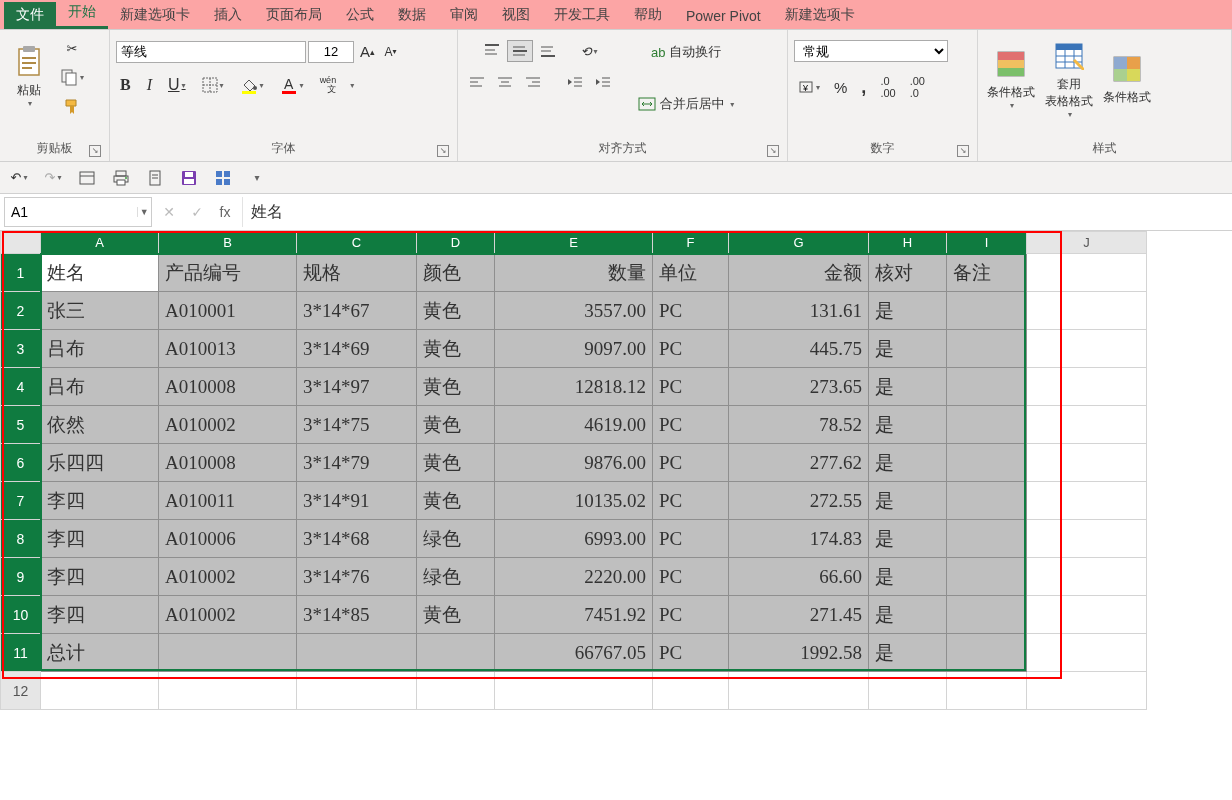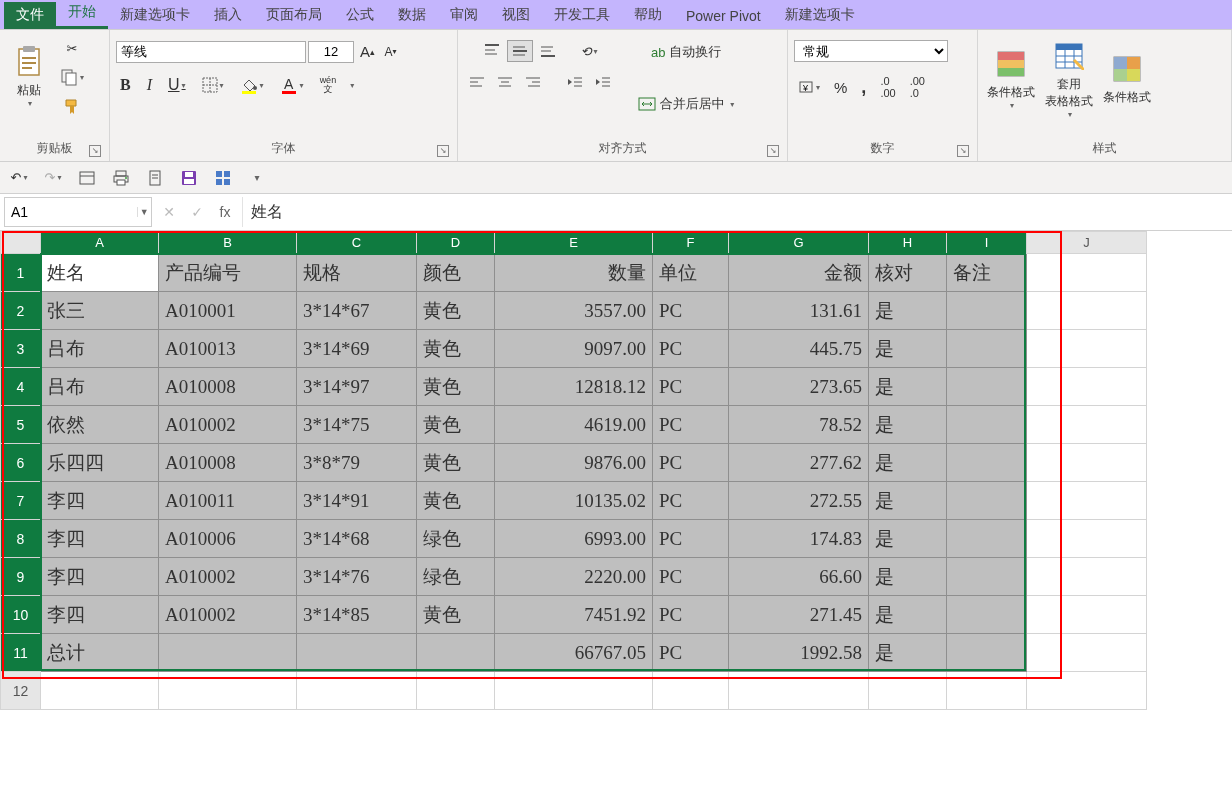--- a/index.html
+++ b/index.html
@@ -1,19 +1,19 @@
 <!DOCTYPE html>
 <html><head>
 <meta charset="utf-8">
 <style>
 * { box-sizing: border-box; margin: 0; padding: 0; font-family: "Microsoft YaHei", "SimSun", sans-serif; }
 body { background: #fff; font-size: 13px; color: #333; overflow: hidden; width: 1232px; height: 800px; }
 
 
-.tabbar { display:flex; align-items:flex-end; height:30px; background:#c4b5fd; padding:0 4px; border-bottom:1px solid #d0d0d0;}
+.tabbar { display:flex; align-items:flex-end; height:30px; background:#fca5a5; padding:0 4px; border-bottom:1px solid #d0d0d0;}
 .tabbar .tab{ padding:4px 12px 5px; font-size:14px; color:#444; cursor:pointer;}
 .tabbar .tab.first{color:#fff;background:#217346;}
 .tabbar .tab.active{color:#217346;font-weight:normal;border-bottom:3px solid #217346;}
 
 
 .ribbon{display:flex;height:132px;background:#f3f2f1;border-bottom:1px solid #d0d0d0;}
 .group{display:flex;flex-direction:column;border-right:1px solid #d6d6d6;padding:4px 6px 0;position:relative;}
 .group-body{flex:1;display:flex;align-items:flex-start;gap:4px;}
 .group-label{text-align:center;font-size:12px;color:#555;padding:3px 0 4px;position:relative;}
 .group-label .launcher{position:absolute;right:2px;bottom:4px;width:12px;height:12px;border:1px solid #888;font-size:8px;line-height:10px;color:#666;}
@@ -161,21 +161,21 @@
           </span>
         <span class="btn">
             <span class="ic">
               <svg width="18" height="18">
                 <text x="4" y="13" font-size="14" font-family="serif" fill="#333">A</text>
                 <rect x="2" y="15" width="14" height="3" fill="#ff0000"></rect>
               </svg>
             </span>
             <span class="dd">▾</span>
           </span>
-        <span class="btn" style="font-size:9px;line-height:9px;text-align:center;white-space:pre">wén
+        <span class="btn" style="font-size:9px;line-height:9px;text-align:right;white-space:pre">wén
 文</span>
           <span class="dd">▾</span>
       </div>
     </div>
     <div class="group-label"><span>字体</span><span class="launcher">↘</span></div>
   </div>
 
   <div class="group" style="width:330px">
     <div class="group-body">
       <div class="col" style="gap:10px;padding-top:6px">
@@ -484,21 +484,21 @@
           <td>PC</td>
           <td class="num">78.52</td>
           <td>是</td>
           <td></td>
           <td style="background: rgb(255, 255, 255); border: 1px solid rgb(212, 212, 212);"></td>
         </tr>
         <tr class="selrange">
           <th class="sel">6</th>
           <td>乐四四</td>
           <td>A010008</td>
-          <td>3*8*79</td>
+          <td>3*14*79</td>
           <td>黄色</td>
           <td class="num">9876.00</td>
           <td>PC</td>
           <td class="num">277.62</td>
           <td>是</td>
           <td></td>
           <td style="background: rgb(255, 255, 255); border: 1px solid rgb(212, 212, 212);"></td>
         </tr>
         <tr class="selrange">
           <th class="sel">7</th>

